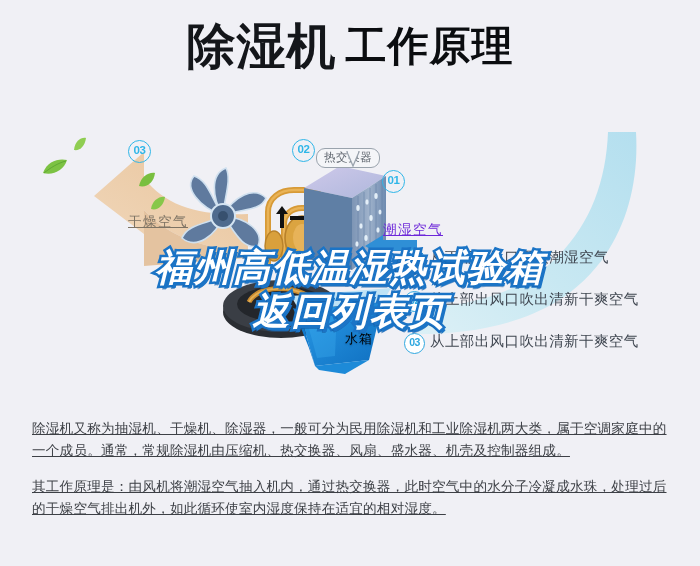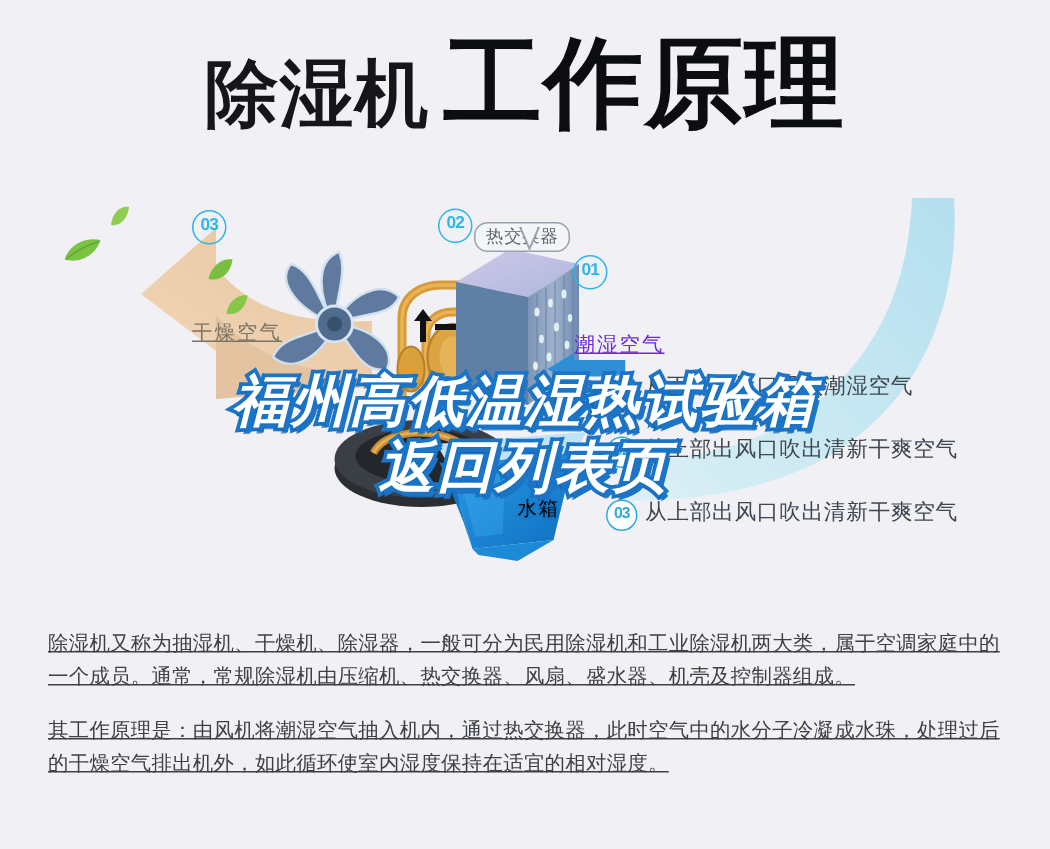--- a/index.html
+++ b/index.html
@@ -8,28 +8,28 @@
     background:#f0f0f5;
     font-family:"Liberation Sans","DejaVu Sans",sans-serif;
     -webkit-font-smoothing:antialiased;
   }
   .page{position:relative;width:700px;height:566px;background:#f0f0f5;}
 
   
   .title-wrap{
     position:absolute;left:0;top:22px;width:700px;
     text-align:center;white-space:nowrap;
-    display:flex;align-items:flex-end;justify-content:center;
+    display:flex;align-items:center;justify-content:center;
   }
   .title-a{
     font-size:49px;font-weight:bold;color:#14161a;
     letter-spacing:1px;line-height:1;
   }
   .title-b{
-    font-size:66px;font-weight:bold;color:#0b0d10;
+    font-size:41px;font-weight:bold;color:#0b0d10;
     letter-spacing:1px;line-height:1;margin-left:9px;
   }
 
   
   .stage{position:absolute;left:0;top:118px;width:700px;height:285px;}
 
   
   .swoosh{
     position:absolute;left:388px;top:12px;width:255px;height:215px;
     overflow:hidden;

